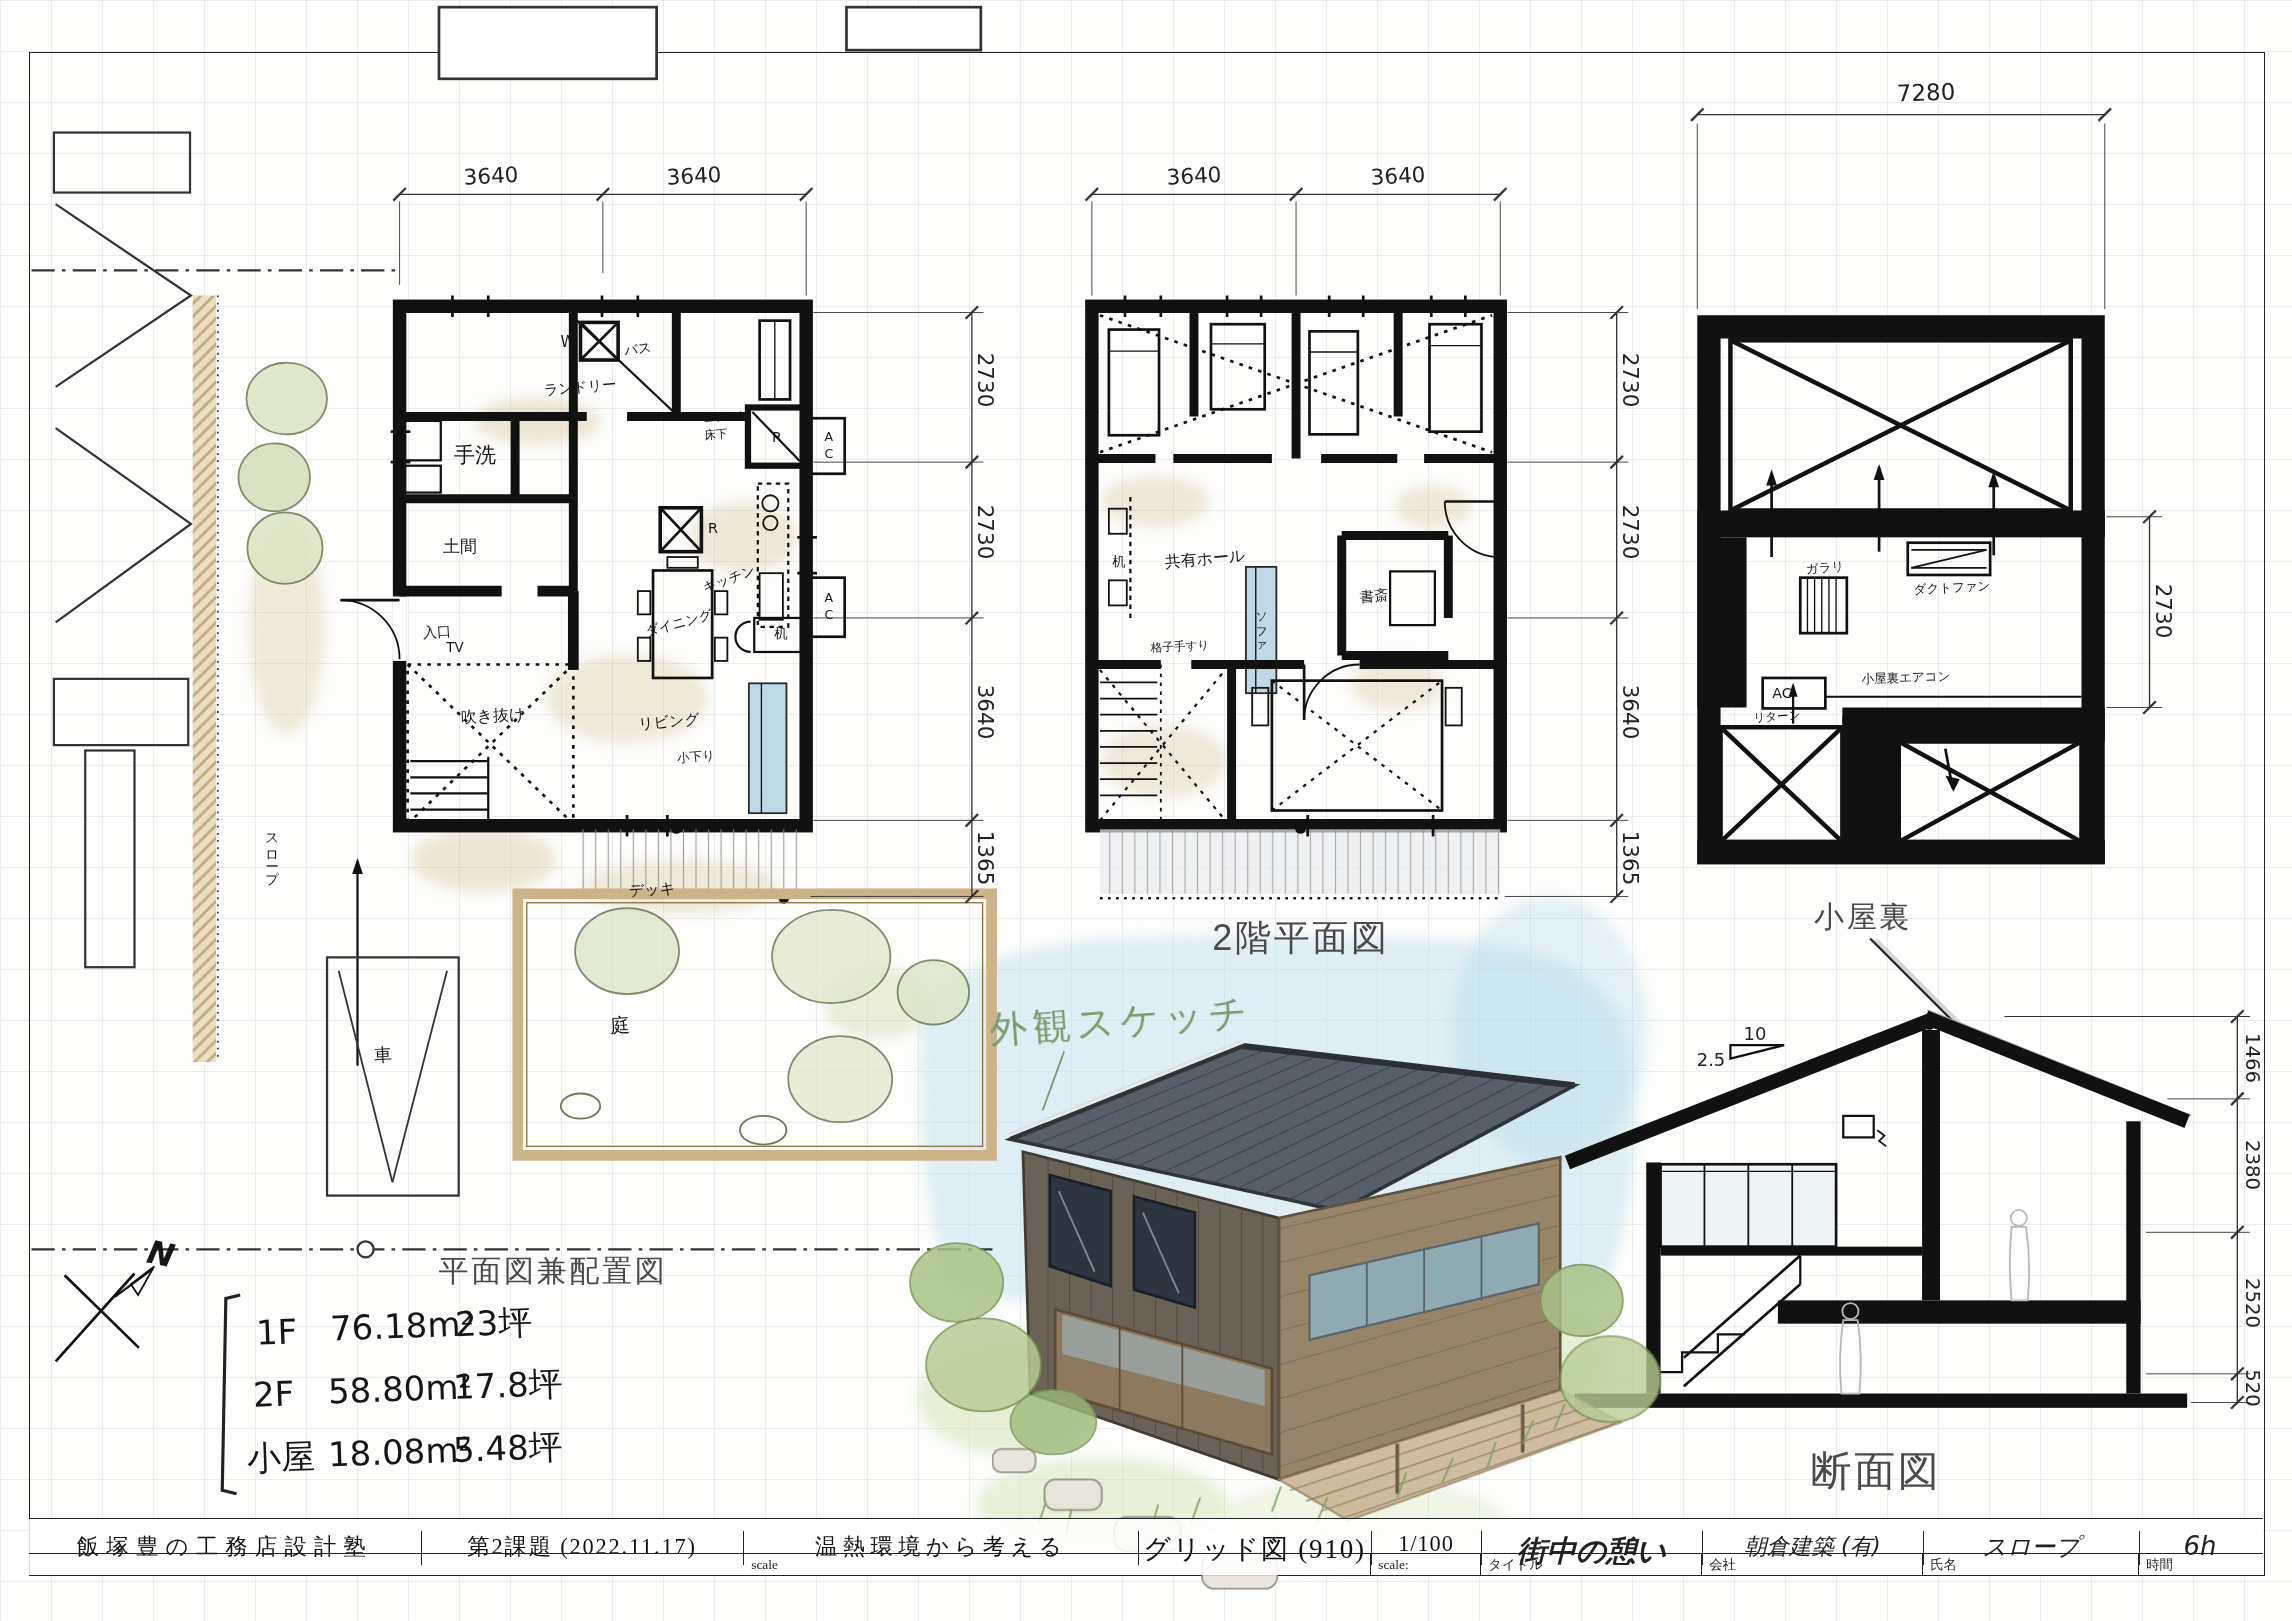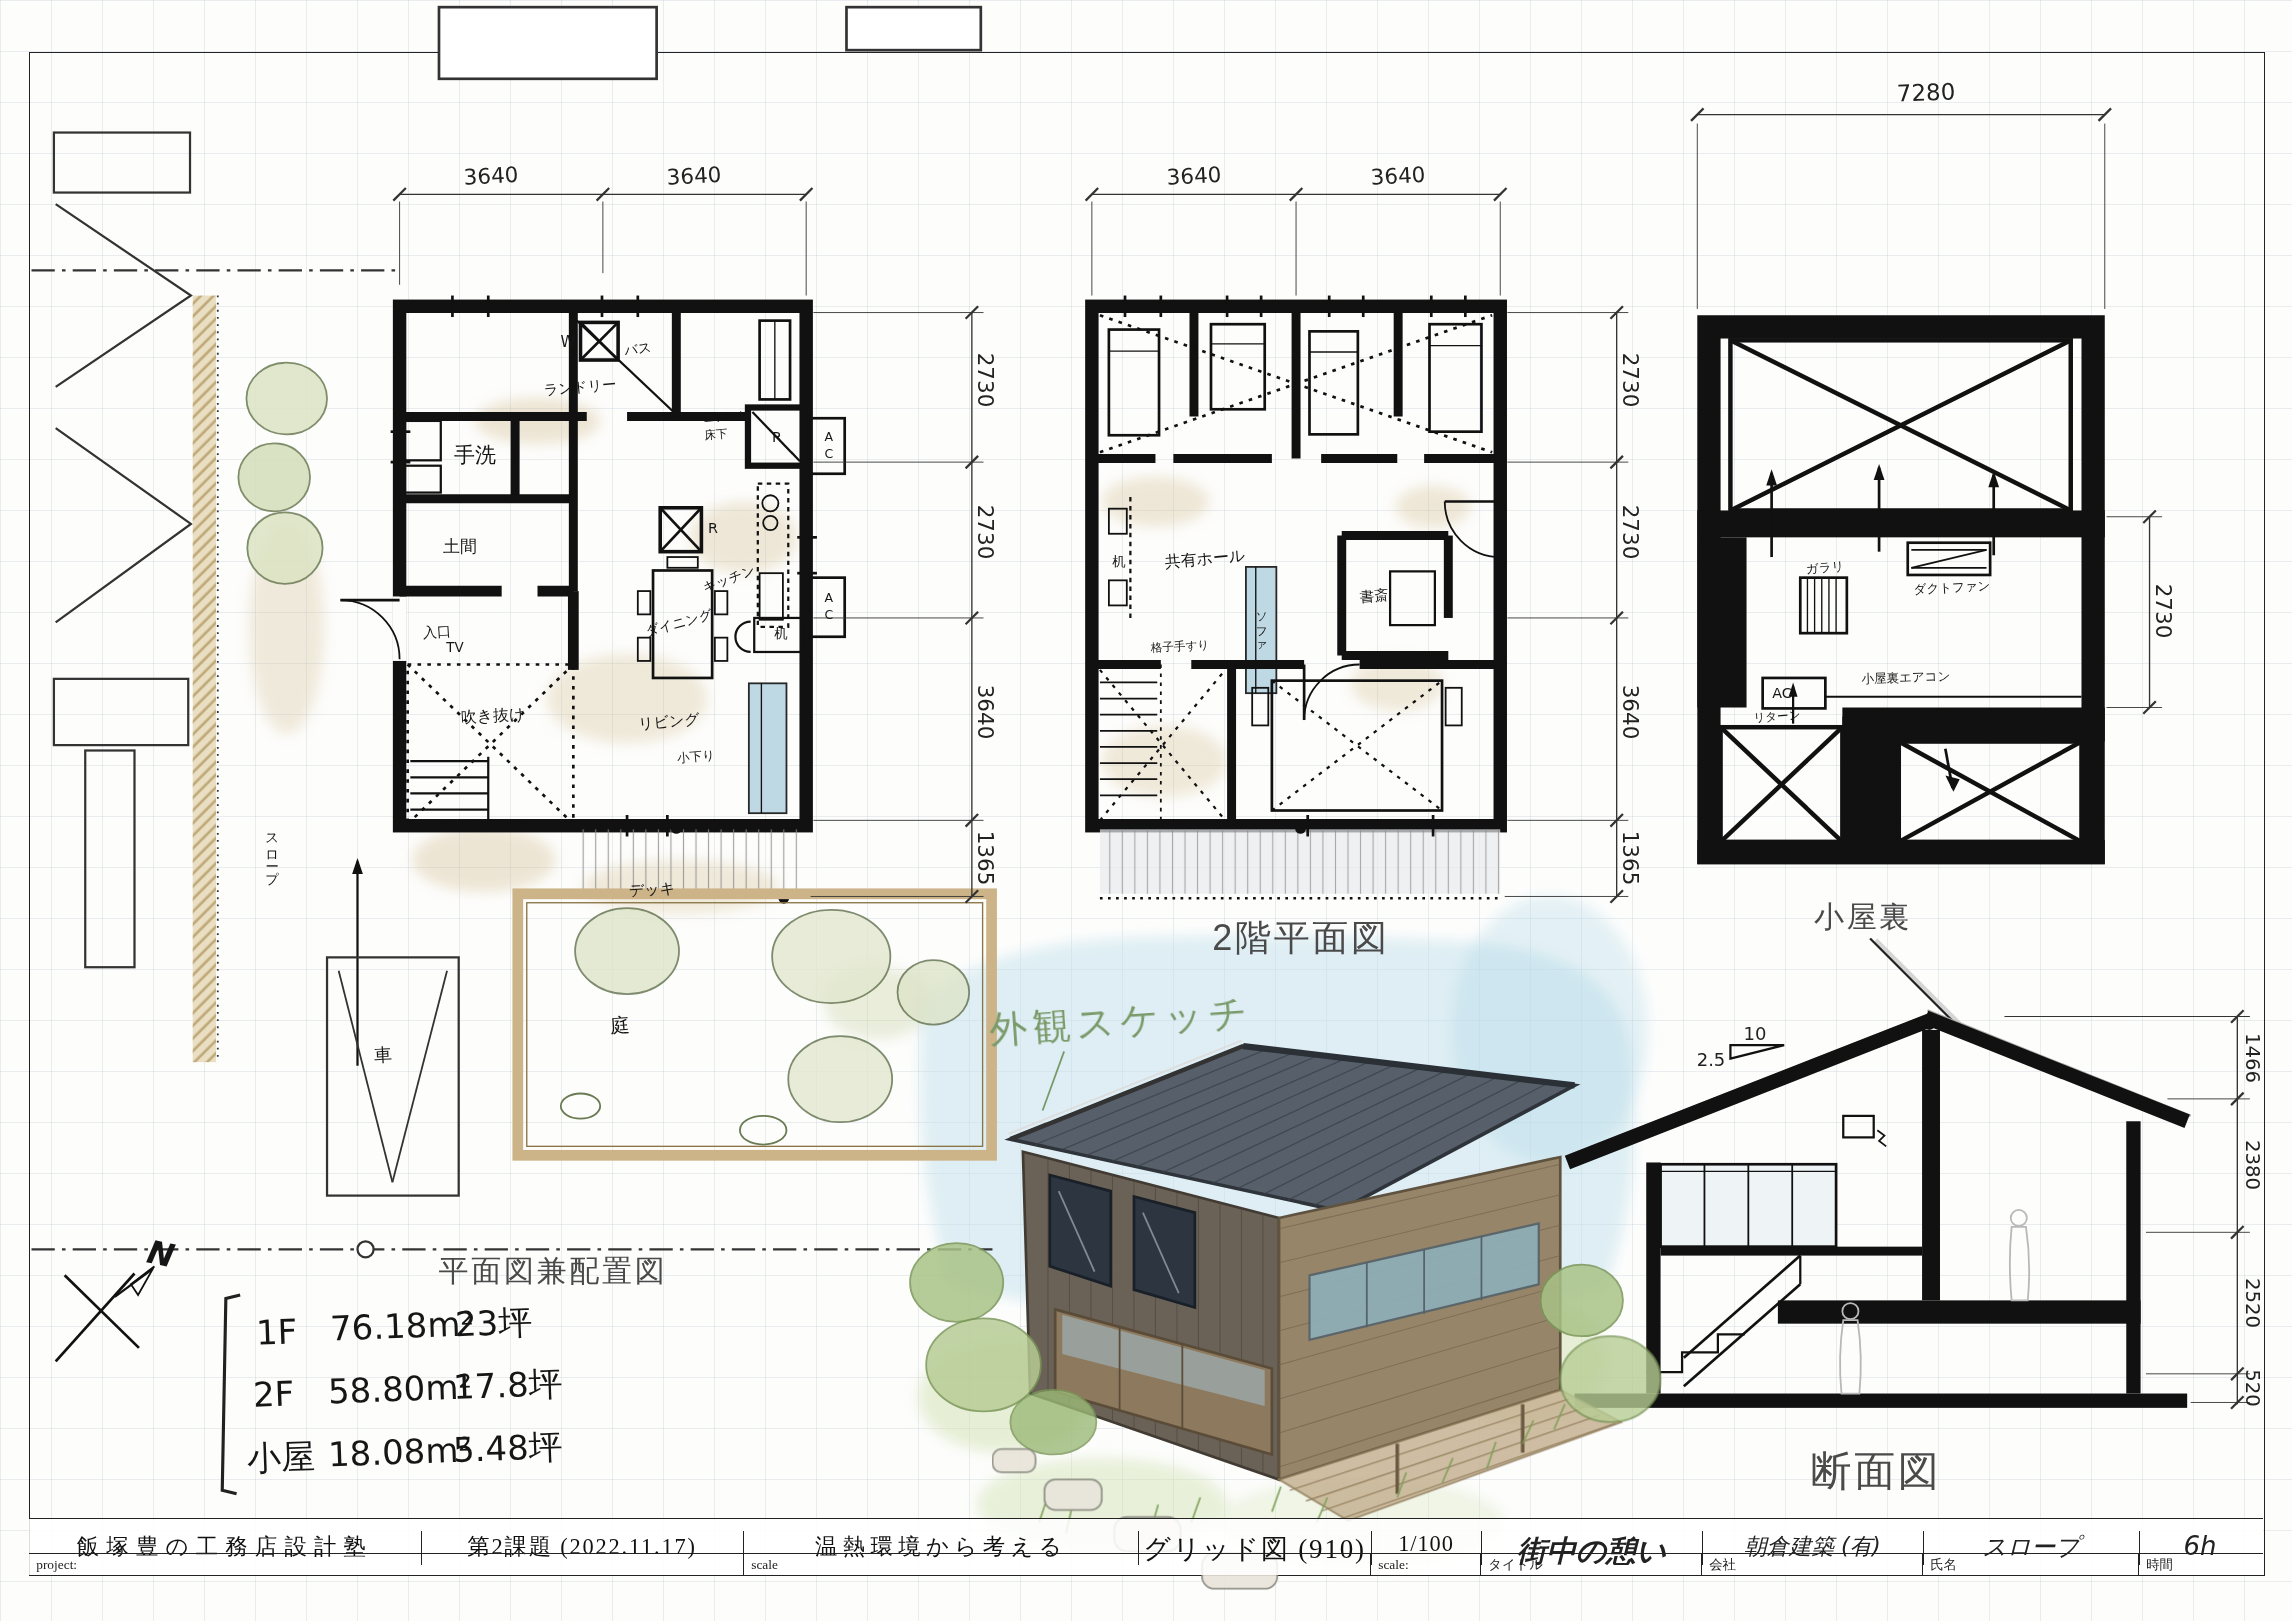--- a/index.html
+++ b/index.html
@@ -637,23 +637,20 @@
           <span>朝倉建築 (有)</span>
         </div>
     <div class="tcell script" style="left:1894px;width:216px;font-size:24px;">
           <span>スロープ</span>
         </div>
     <div class="tcell script" style="left:2110px;width:122px;border-right:none;font-size:26px;">
           <span>6h</span>
         </div>
   </div>
   <div class="trow2">
-    <div class="tcell2 serif-s" style="left:0;width:715px;">
-          <span>project:</span>
-        </div>
     <div class="tcell2 serif-s" style="left:715px;width:627px;">
           <span>scale</span>
         </div>
     <div class="tcell2 serif-s" style="left:1342px;width:110px;">
           <span>scale:</span>
         </div>
     <div class="tcell2 serif-s" style="left:1452px;width:221px;">
           <span>タイトル</span>
         </div>
     <div class="tcell2 serif-s" style="left:1673px;width:221px;">

